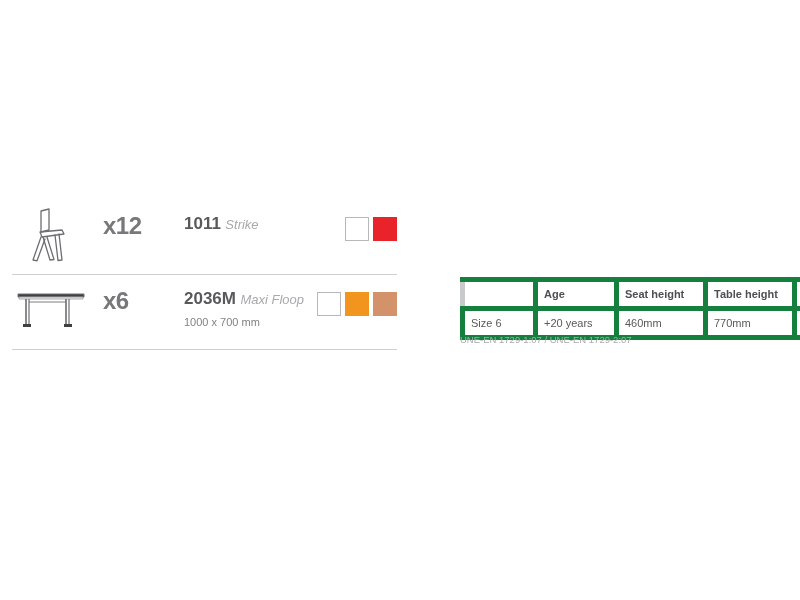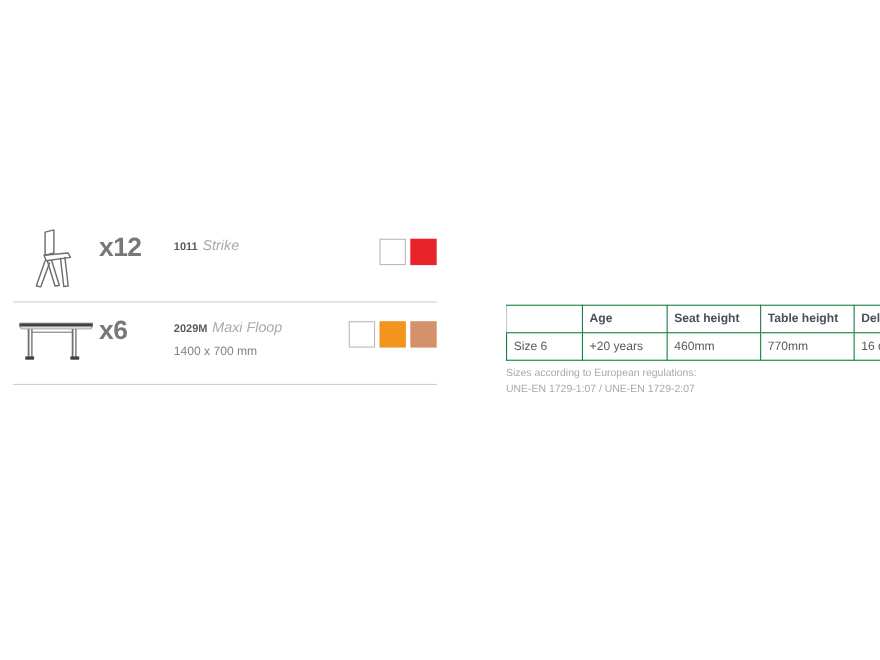--- a/index.html
+++ b/index.html
@@ -22,20 +22,21 @@
     left: 12px;
     top: 200px;
     width: 385px;
   }
 
   .product-row {
     position: relative;
     display: flex;
     align-items: flex-start;
     height: 74px;
+    gap: 13px;
   }
 
   .row-divider {
     height: 1px;
     background: #cfcfcf;
     width: 100%;
   }
 
   .thumb {
     width: 78px;
@@ -61,21 +62,21 @@
     flex: 1 1 auto;
     padding-top: 14px;
   }
 
   .name-line {
     white-space: nowrap;
     line-height: 1.15;
   }
 
   .code {
-    font-size: 10px;
+    font-size: 17px;
     font-weight: bold;
     color: #58595b;
   }
 
   .model {
     font-size: 13px;
     font-weight: normal;
     color: #a7a9ac;
     font-style: italic;
   }
@@ -111,21 +112,21 @@
     top: 277px;
     width: 320px;
   }
 
   table.spec {
     border-collapse: collapse;
     width: 320px;
     table-layout: fixed;
   }
   table.spec td, table.spec th {
-    border: 1px solid #15803d;
+    border: 5px solid #15803d;
     height: 20px;
     font-size: 11px;
     color: #58595b;
     padding: 2px 6px;
     text-align: left;
     font-weight: normal;
     overflow: hidden;
     white-space: nowrap;
   }
   table.spec th {
@@ -206,24 +207,24 @@
           <path d="M53 10 L53 36" stroke-width="1.2"></path>
           <rect x="48" y="35" width="8" height="3" fill="#404043" stroke="none"></rect>
 
           <path d="M13 13 L50 13" stroke-width="0.9"></path>
         </svg>
       </span>
     </div>
     <div class="qty">x6</div>
     <div class="name-block">
       <div class="name-line">
-        <span class="code">2029M</span>
+        <span class="code">2036M</span>
         <span class="model">Maxi Floop</span>
       </div>
-      <div class="dims">1400 x 700 mm</div>
+      <div class="dims">1000 x 700 mm</div>
     </div>
     <div class="swatches">
       <span class="swatch swatch-outline"></span>
       <span class="swatch" style="background:#f1951f"></span>
       <span class="swatch" style="background:#d4926a"></span>
     </div>
   </div>
 
   <div class="row-divider"></div>
 </div>
@@ -245,15 +246,14 @@
         <td>+20 years</td>
         <td>460mm</td>
         <td>770mm</td>
         <td>16 days</td>
       </tr>
     </tbody>
   </table>
 </div>
 
 <div id="regulations">
-  <div>Sizes according to European regulations:</div>
   <div>UNE-EN 1729-1:07 / UNE-EN 1729-2:07</div>
 </div>
 
 </body></html>

